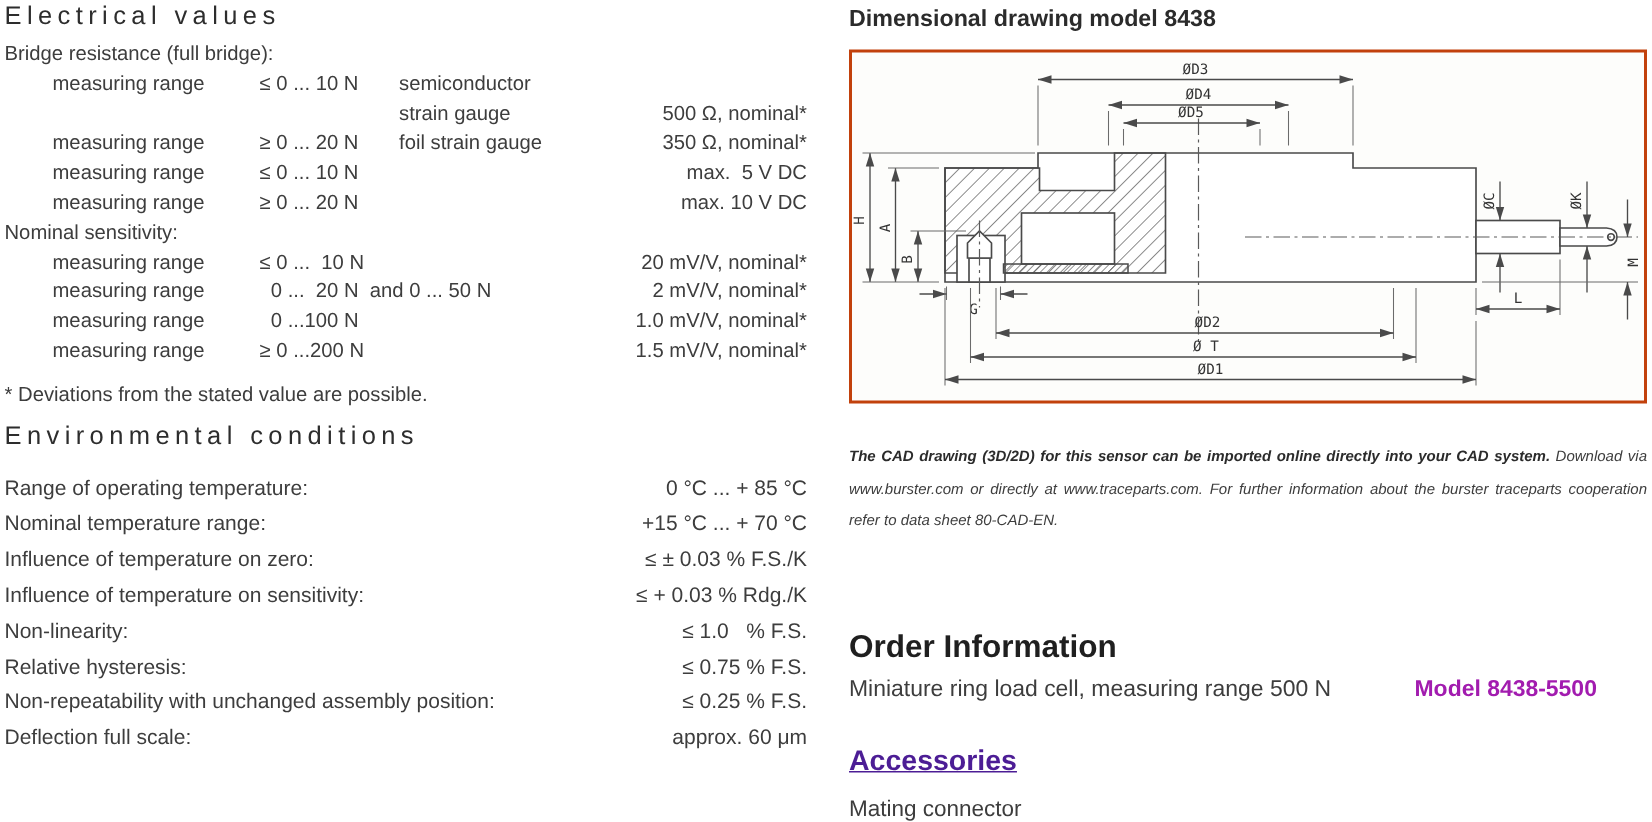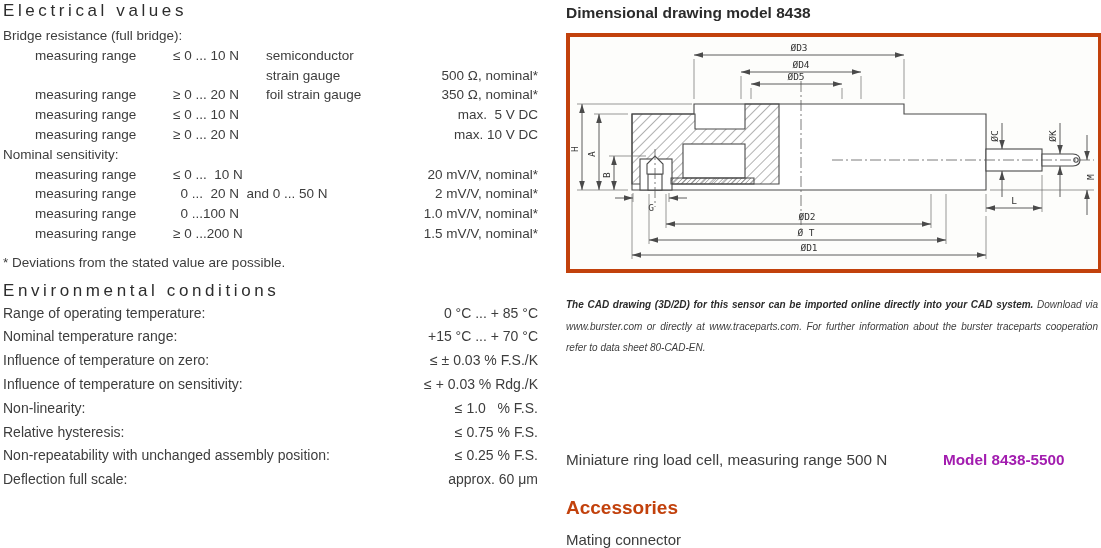--- a/index.html
+++ b/index.html
@@ -4,45 +4,45 @@
 <style>
   html,body{margin:0;padding:0;}
   body{
     width:1101px;height:548px;overflow:hidden;background:#ffffff;
     font-family:"Liberation Sans","DejaVu Sans",sans-serif;color:#3d3d3d;
     position:relative;
   }
   
   .left-col{position:absolute;left:3px;top:1px;width:535px;}
   .sec-h{font-size:17px;line-height:20px;letter-spacing:3.6px;font-weight:500;color:#2d2d2d;margin:0 0 7px 0;white-space:pre;}
-  .sec-h.env{margin-top:6px;margin-bottom:4px;}
+  .sec-h.env{margin-top:6px;margin-bottom:16px;}
   .sec-h.mech{margin-top:8px;margin-bottom:6px;}
   .group-label{height:19.8px;font-size:13.5px;white-space:pre;}
   .spec-row{position:relative;height:19.8px;font-size:13.5px;}
   .spec-row span{white-space:pre;}
   .spec-row .c1{position:absolute;left:32px;}
   .spec-row .c2{position:absolute;left:170px;}
   .spec-row .c3{position:absolute;left:263px;}
   .spec-row .val{position:absolute;right:0;text-align:right;padding-left:36px;}
   .footnote{margin-top:9px;height:19.8px;font-size:13.5px;}
   .kv-row{position:relative;height:23.8px;font-size:14px;}
   .kv-row span{white-space:pre;}
   .kv-row .lbl{position:absolute;left:0;}
   .kv-row .val{position:absolute;right:0;text-align:right;}
   
   .right-col{position:absolute;left:566px;top:0;width:532px;height:548px;}
   .dd-title{position:absolute;top:4px;left:0;font-size:15.5px;font-weight:bold;color:#2b2b2b;}
-  .dd-box{position:absolute;top:33px;left:0;width:528px;height:232px;border:4px solid #c2410c;background:#fdfdfb;}
+  .dd-box{position:absolute;top:33px;left:0;width:528px;height:232px;border:2px solid #c2410c;background:#fdfdfb;}
   .cad-text{position:absolute;top:294px;left:0;width:532px;font-size:10px;line-height:21.5px;text-align:justify;font-style:italic;}
   .cad-text .cad-bold{font-weight:bold;color:#2b2b2b;}
   .cad-text .cad-body{color:#3d3d3d;}
   .order-h{position:absolute;top:420px;left:0;font-size:21px;font-weight:bold;color:#1f1f1f;}
   .order-row{position:absolute;top:451px;left:0;width:532px;font-size:15.3px;}
   .order-row .model{position:absolute;left:377px;top:0;font-weight:bold;color:#a21caf;white-space:pre;}
-  .acc-h{position:absolute;top:497px;left:0;font-size:19px;font-weight:bold;color:#c2410c;}
+  .acc-h{position:absolute;top:497px;left:0;font-size:19px;font-weight:bold;color:#4c1d95;text-decoration:underline;}
   .acc-item{position:absolute;top:531px;left:0;font-size:15px;}
   
   .pl{fill:none;stroke:#4a4a4a;stroke-width:1.1;}
   .wf{fill:#ffffff;stroke:#4a4a4a;stroke-width:1.1;}
   .hf{fill:url(#h1);stroke:#4a4a4a;stroke-width:1.1;}
   .hf2{fill:url(#h2);stroke:#4a4a4a;stroke-width:1;}
   .dim{stroke:#4a4a4a;stroke-width:0.9;fill:none;marker-start:url(#mS);marker-end:url(#mE);}
   .dimE{stroke:#4a4a4a;stroke-width:0.9;fill:none;marker-end:url(#mE);}
   .ext{stroke:#6b6b6b;stroke-width:0.7;fill:none;}
   .cl{stroke:#5a5a5a;stroke-width:0.8;fill:none;stroke-dasharray:11 3 2 3;}
@@ -242,20 +242,21 @@
       <text class="dl" x="236" y="199" text-anchor="middle">Ø T</text>
       <text class="dl" x="239" y="214" text-anchor="middle">ØD1</text>
     </svg>
   </div>
 
   <div class="cad-text">
     <span class="cad-bold">The CAD drawing (3D/2D) for this sensor can be imported online directly into your CAD system.</span>
     <span class="cad-body">Download via www.burster.com or directly at www.traceparts.com. For further information about the burster traceparts cooperation refer to data sheet 80-CAD-EN.</span>
   </div>
 
+  <div class="order-h">Order Information</div>
   <div class="order-row">
     <span class="item">Miniature ring load cell, measuring range 500 N</span>
     <span class="model">Model 8438-5500</span>
   </div>
 
   <div class="acc-h">Accessories</div>
   <div class="acc-item">Mating connector</div>
 </div>
 
 </body></html>

